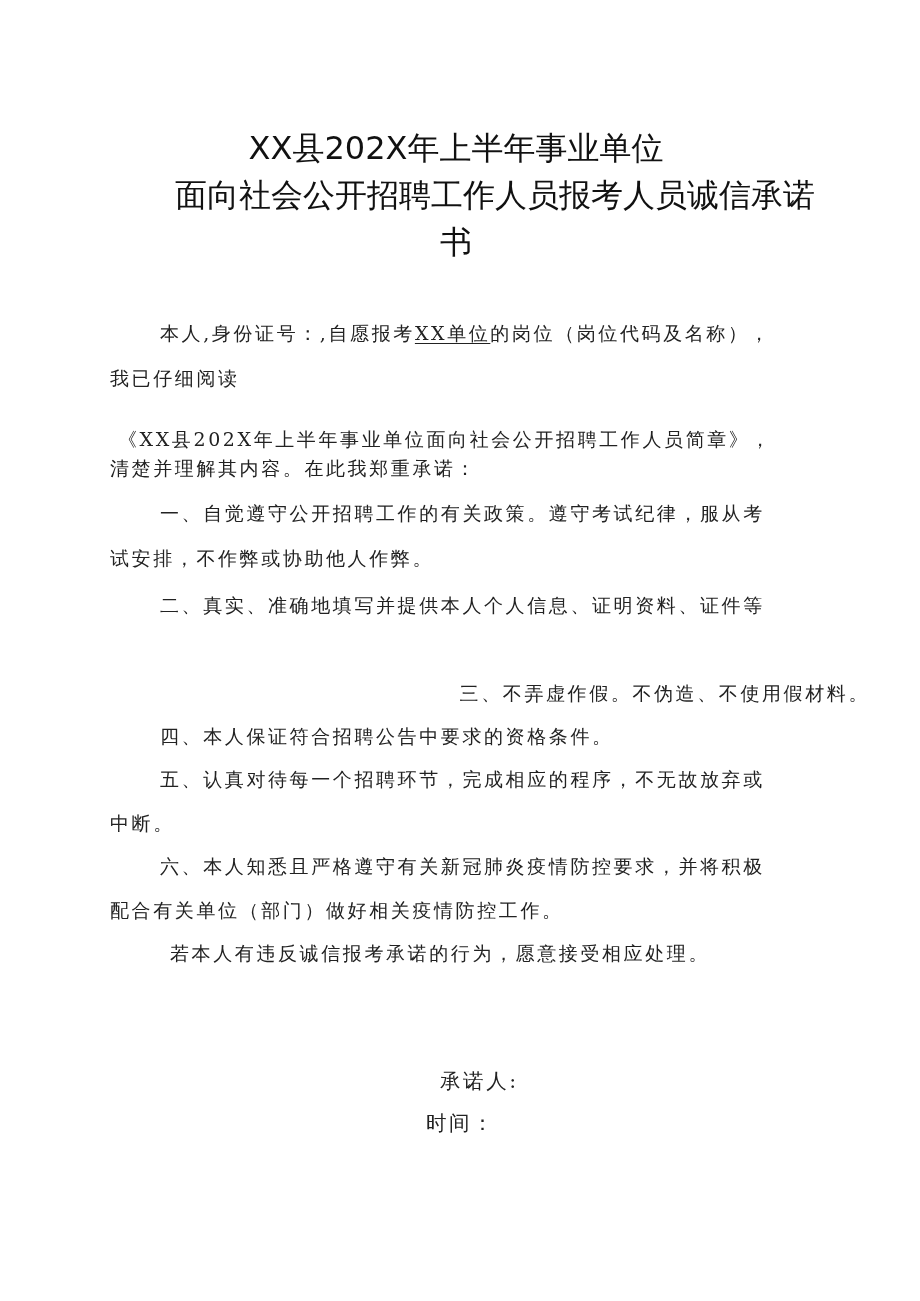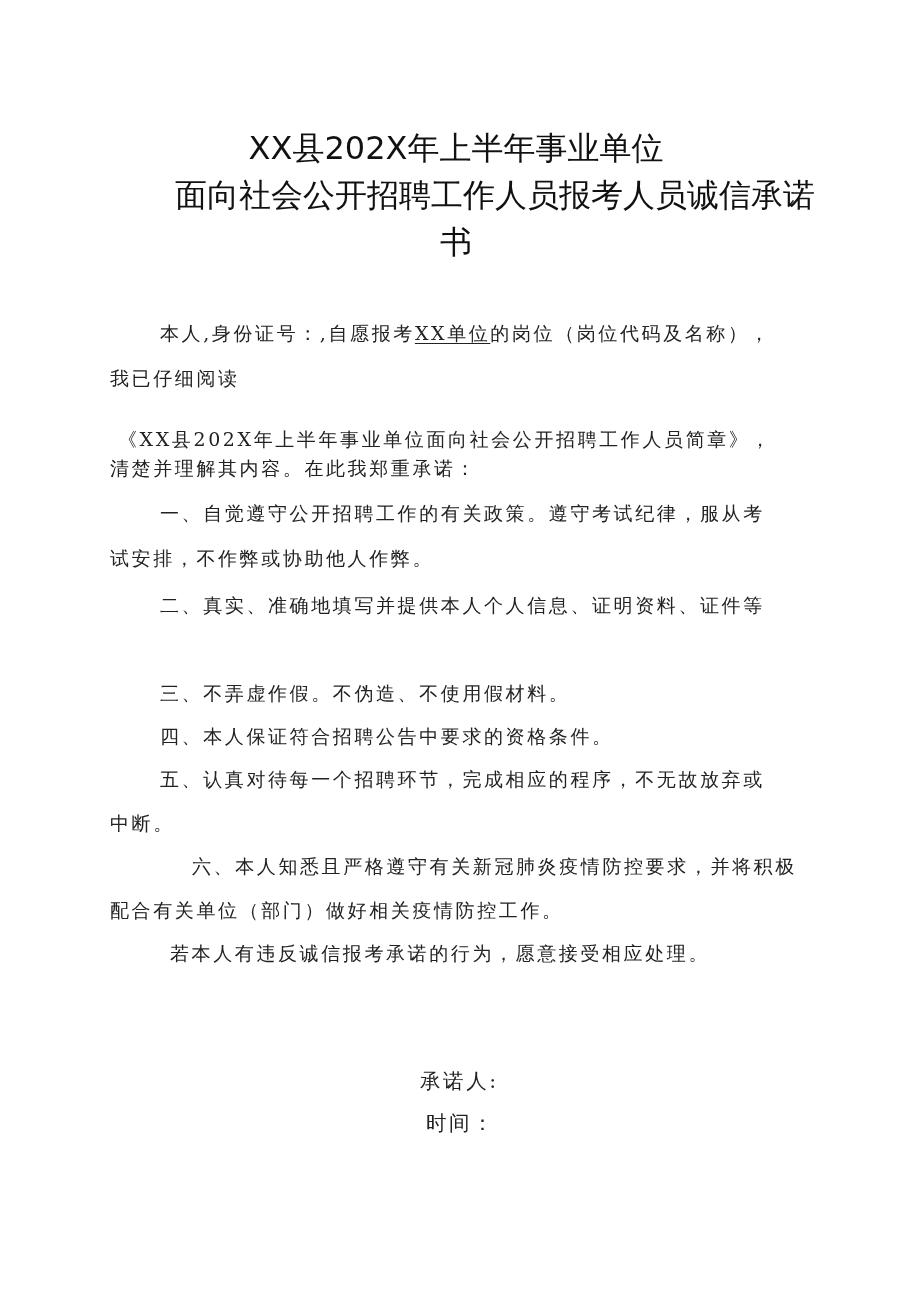--- a/index.html
+++ b/index.html
@@ -40,28 +40,28 @@
   <div class="line indent" style="top:318px;"><span>本人,身份证号：,自愿报考</span><span class="u">XX单位</span><span>的岗位（岗位代码及名称），</span></div>
   <div class="line" style="top:363px;">我已仔细阅读</div>
   <div class="line" style="left:118px; top:424px;">《XX县202X年上半年事业单位面向社会公开招聘工作人员简章》，</div>
   <div class="line" style="top:453px;">清楚并理解其内容。在此我郑重承诺：</div>
 
   <div class="line indent" style="top:498px;">一、自觉遵守公开招聘工作的有关政策。遵守考试纪律，服从考</div>
   <div class="line" style="top:543px;">试安排，不作弊或协助他人作弊。</div>
 
   <div class="line indent" style="top:590px;">二、真实、准确地填写并提供本人个人信息、证明资料、证件等</div>
 
-  <div class="line indent" style="top:678px;">三、不弄虚作假。不伪造、不使用假材料。</div>
+  <div class="line indent" style="top:678px;text-align:right;">三、不弄虚作假。不伪造、不使用假材料。</div>
 
   <div class="line indent" style="top:721px;">四、本人保证符合招聘公告中要求的资格条件。</div>
 
   <div class="line indent" style="top:764px;">五、认真对待每一个招聘环节，完成相应的程序，不无故放弃或</div>
   <div class="line" style="top:808px;">中断。</div>
 
-  <div class="line indent" style="top:851px;margin-left:32px;">六、本人知悉且严格遵守有关新冠肺炎疫情防控要求，并将积极</div>
+  <div class="line indent" style="top:851px;">六、本人知悉且严格遵守有关新冠肺炎疫情防控要求，并将积极</div>
   <div class="line" style="top:895px;">配合有关单位（部门）做好相关疫情防控工作。</div>
 
   <div class="line" style="left:170px; top:938px;">若本人有违反诚信报考承诺的行为，愿意接受相应处理。</div>
 
-  <div class="sig" style="left:420px; width:auto; top:1066px;">承诺人:</div>
+  <div class="sig" style="left:440px; width:auto; top:1066px;">承诺人:</div>
   <div class="sig" style="left:426px; width:auto; top:1108px;">时间：</div>
 
 </div>
 
 </body></html>

